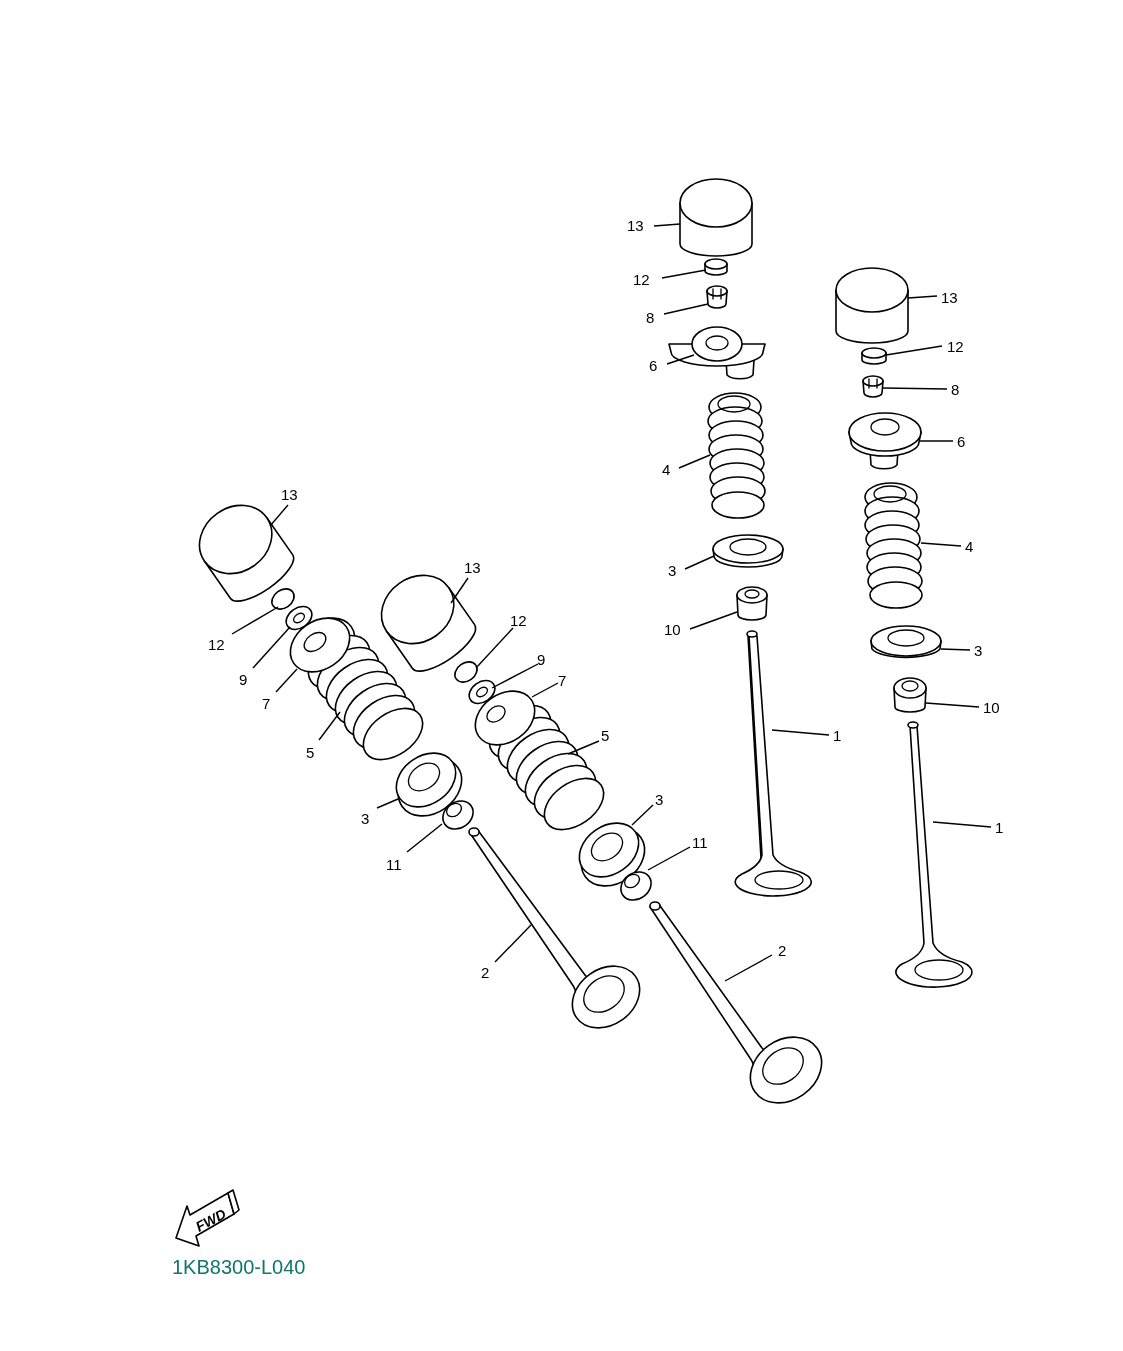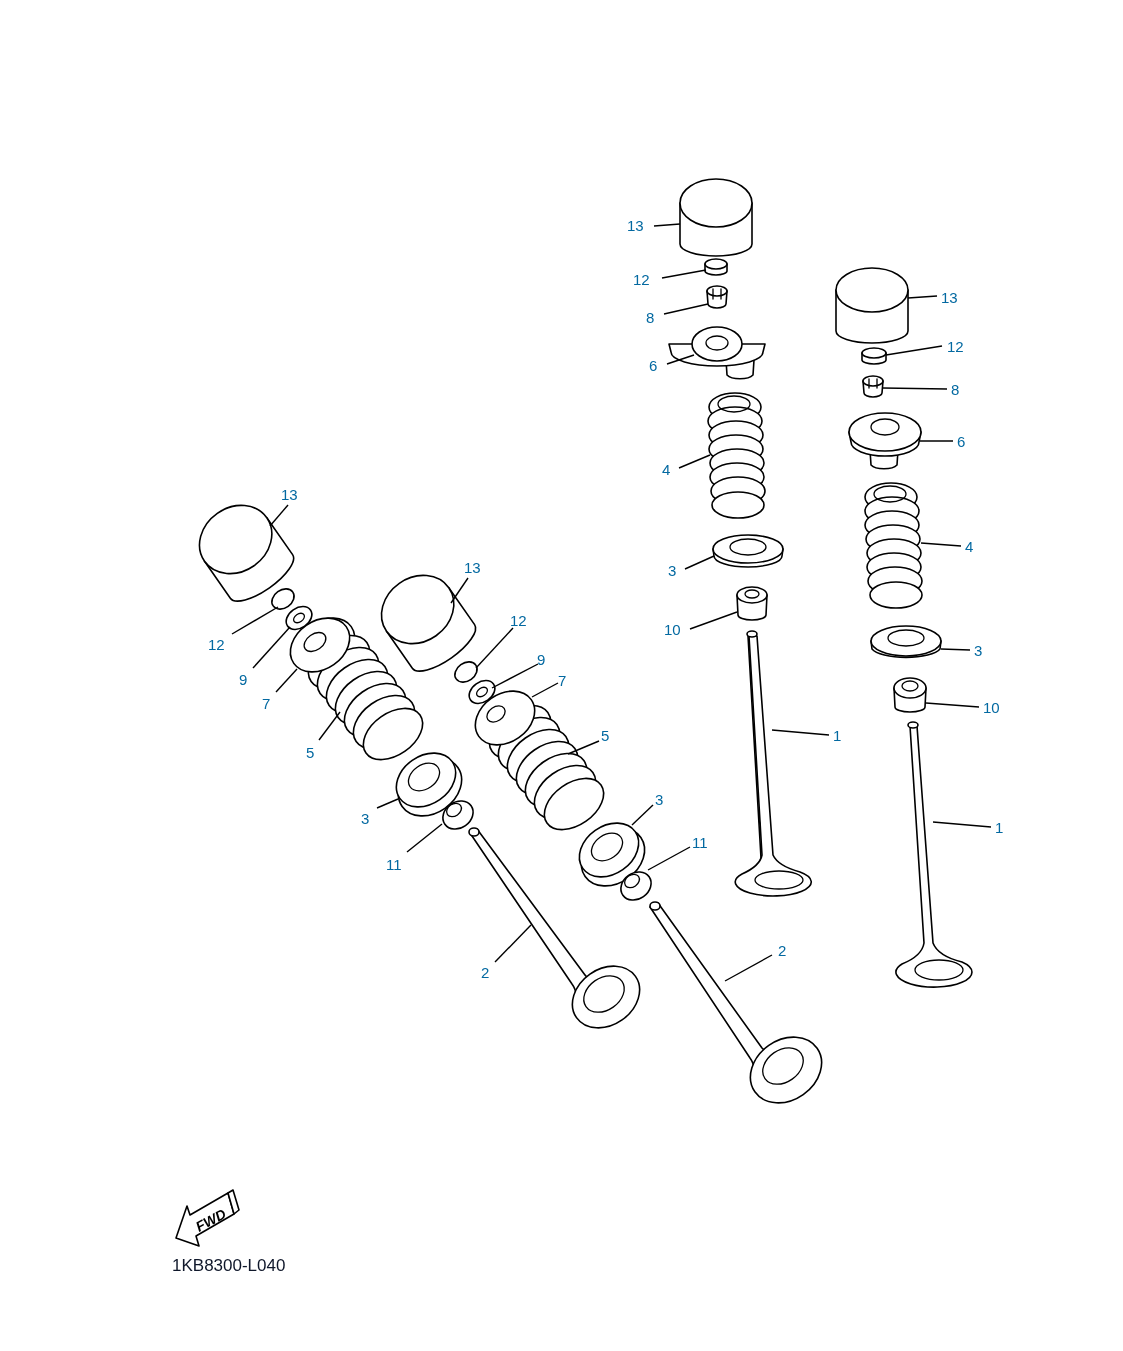--- a/index.html
+++ b/index.html
@@ -1,22 +1,22 @@
 <!DOCTYPE html>
 <html><head>
   <meta charset="utf-8">
   <style>
     html, body { margin: 0; padding: 0; background: #ffffff; }
     body { width: 1123px; height: 1351px; position: relative; overflow: hidden; }
     #diagram { position: absolute; left: 0; top: 0; width: 1123px; height: 1351px; }
     .part { fill: #ffffff; stroke: #000000; stroke-width: 1.6; stroke-linejoin: round; stroke-linecap: round; }
     .thin { fill: none; stroke: #000000; stroke-width: 1.3; stroke-linecap: round; }
     .leader { fill: none; stroke: #000000; stroke-width: 1.4; }
-    .callout { position: absolute; font-family: "Liberation Sans", sans-serif; font-size: 15px; color: #0369a1; line-height: 1; white-space: nowrap; }
-    .code { position: absolute; left: 172px; top: 1256px; font-family: "Liberation Sans", sans-serif; font-size: 17px; color: #0f172a; }
+    .callout { position: absolute; font-family: "Liberation Sans", sans-serif; font-size: 15px; color: #000000; line-height: 1; white-space: nowrap; }
+    .code { position: absolute; left: 172px; top: 1256px; font-family: "Liberation Sans", sans-serif; font-size: 20px; color: #0f766e; }
     .fwd-text { font-family: "Liberation Sans", sans-serif; font-weight: bold; font-size: 14px; font-style: italic; }
   </style>
 </head>
 <body>
 
 <svg id="diagram" viewBox="0 0 1123 1351" xmlns="http://www.w3.org/2000/svg">
 
   <g>
 
     <g>

